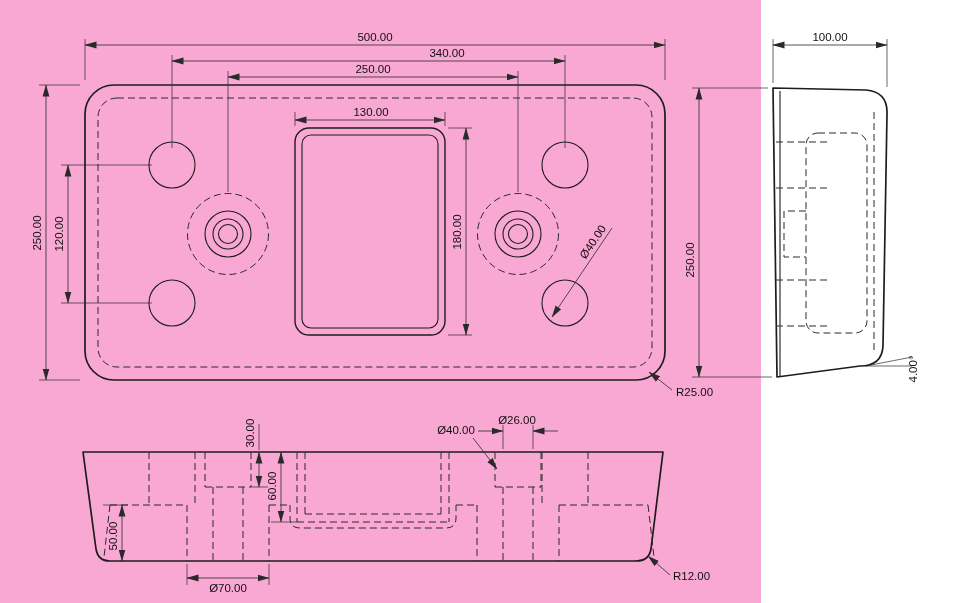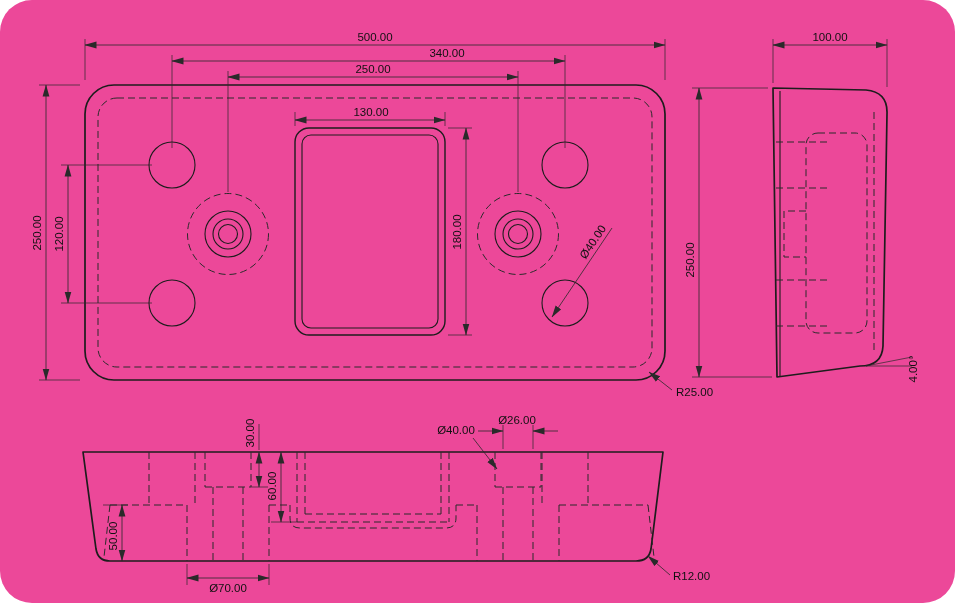--- a/index.html
+++ b/index.html
@@ -1,16 +1,16 @@
 <!DOCTYPE html>
 <html><head>
 <meta charset="utf-8">
 <style>
   html,body { margin:0; padding:0; background:#ffffff; }
-  .page { width:955px; height:603px; background:#ec4899; position:relative; font-family:"Liberation Sans", sans-serif;border-radius:32px; }
+  .page { width:761px; height:603px; background:#f9a8d4; position:relative; font-family:"Liberation Sans", sans-serif; }
   svg { display:block; }
   .outline { fill:none; stroke:#1d1d1d; stroke-width:1.7; stroke-linejoin:round; stroke-linecap:round; }
   .outline2 { fill:none; stroke:#1d1d1d; stroke-width:1.4; stroke-linejoin:round; }
   .edge { fill:none; stroke:#1d1d1d; stroke-width:1.1; }
   .hidden { fill:none; stroke:#2b2b2b; stroke-width:1; stroke-dasharray:7 4; }
   .dim { fill:none; stroke:#2a2a2a; stroke-width:0.8; }
   .ext { fill:none; stroke:#2a2a2a; stroke-width:0.7; }
   .dim-text { font-family:"Liberation Sans", sans-serif; font-size:11.5px; fill:#111111; }
 </style>
 </head>

